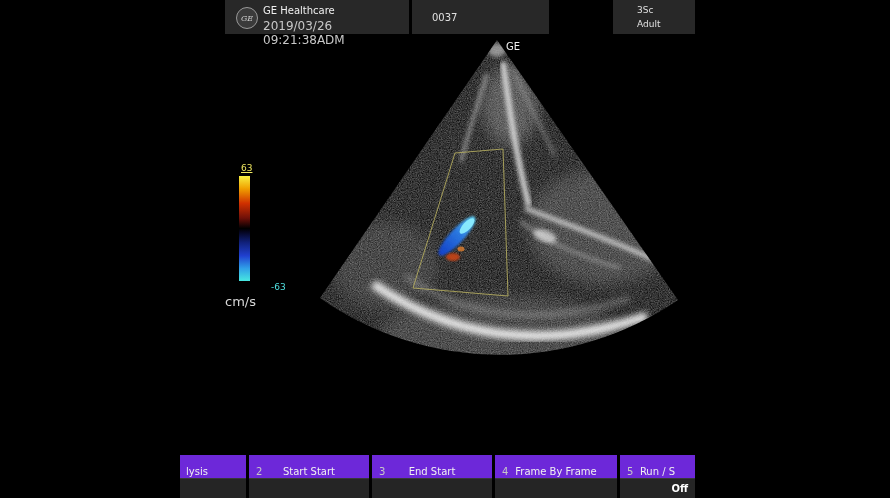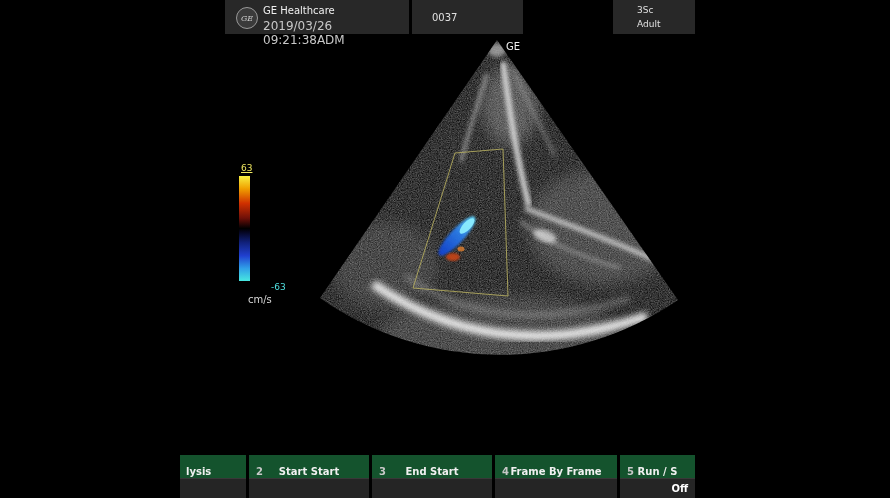--- a/index.html
+++ b/index.html
@@ -2,21 +2,21 @@
 <html><head>
 <meta charset="utf-8">
 <style>
   html,body{margin:0;padding:0;background:#000;}
   .stage{position:relative;width:890px;height:498px;background:#000;overflow:hidden;
          font-family:"DejaVu Sans", sans-serif;color:#e0e0e0;}
 
   
   .tb-block{position:absolute;top:0;height:34px;background:#282828;}
   .tb-1{left:225px;width:184px;}
-  .tb-2{left:412px;width:111px;display:flex;align-items:center;}
+  .tb-2{left:412px;width:137px;display:flex;align-items:center;}
   .tb-3{left:534px;width:76px;display:flex;flex-direction:column;justify-content:space-evenly;padding-left:24px;box-sizing:border-box;}
   .tb-4{left:613px;width:82px;display:flex;flex-direction:column;justify-content:space-evenly;padding-left:24px;box-sizing:border-box;}
   .ge-logo{position:absolute;left:11px;top:7px;width:20px;height:20px;border:1px solid #999;
            border-radius:50%;background:#3a3a3a;display:flex;align-items:center;justify-content:center;
            font:italic 8px "DejaVu Serif", serif;color:#ccc;}
   .brand{position:absolute;left:38px;top:5px;font-size:10px;font-weight:normal;color:#f0f0f0;}
   .tstamp{position:absolute;left:38px;top:19px;font-size:12px;color:#c8c8c8;}
   .examno{padding-left:20px;font-size:10px;color:#e0e0e0;}
   .tb-small{font-size:9px;color:#e0e0e0;}
 
@@ -24,25 +24,25 @@
   .fan{position:absolute;left:315px;top:36px;}
   .ge-mark{position:absolute;left:506px;top:41px;font-size:10px;color:#f0f0f0;}
 
   
   .cbar{position:absolute;left:239px;top:176px;width:11px;height:105px;
         background:linear-gradient(to bottom,
           #f8f040 0%, #f0a000 12%, #d03000 26%, #701008 40%, #200404 47%,
           #000000 50%, #04041c 53%, #102078 63%, #2040d0 76%, #30a0e8 88%, #48e8e0 100%);}
   .cbar-max{position:absolute;left:241px;top:163px;font-size:9px;color:#f0e860;text-decoration:underline;}
   .cbar-min{position:absolute;left:235px;top:282px;font-size:9px;color:#50e0e0;margin-left:36px;}
-  .cbar-unit{position:absolute;left:248px;top:294px;font-size:10px;color:#d8d8d8;}
+  .cbar-unit{position:absolute;left:225px;top:294px;font-size:13px;color:#d8d8d8;}
 
   
-  .sk{position:absolute;top:455px;height:33px;background:#14532d;display:flex;
-      align-items:center;justify-content:center;font-weight:bold;}
+  .sk{position:absolute;top:455px;height:33px;background:#6d28d9;display:flex;
+      align-items:center;justify-content:center;}
   .sk-num{position:absolute;left:7px;font-size:10px;color:#c8c8c8;}
   .sk-label{font-size:10px;color:#f0f0f0;white-space:nowrap;}
   .sk-left{justify-content:flex-start;padding-left:6px;box-sizing:border-box;}
   .sk2{position:absolute;top:478px;height:20px;background:#252525;border-top:1px solid #383838;
        box-sizing:border-box;display:flex;align-items:center;justify-content:center;}
   .sk2-label{font-size:10px;font-weight:bold;color:#ffffff;}
   .sk2-right{justify-content:flex-end;padding-right:7px;box-sizing:border-box;text-align:right;}
 </style>
 </head>
 <body>

